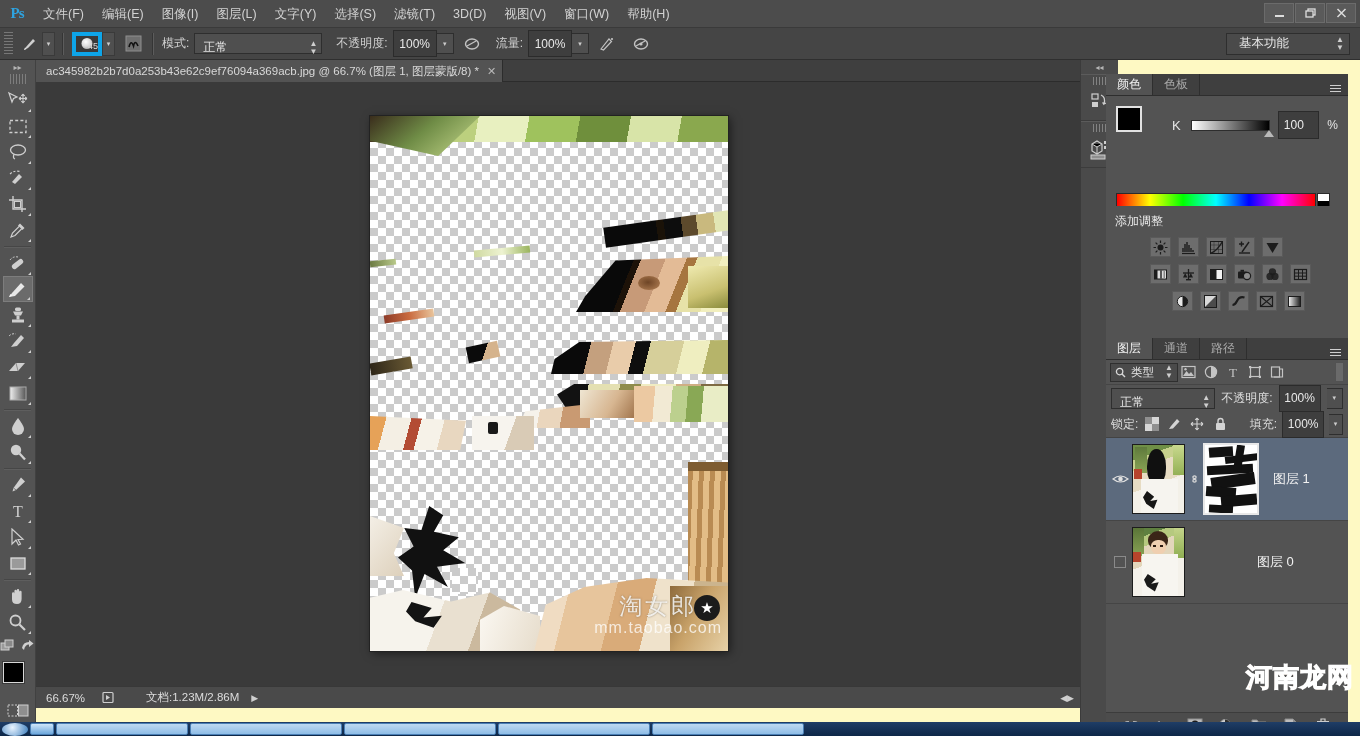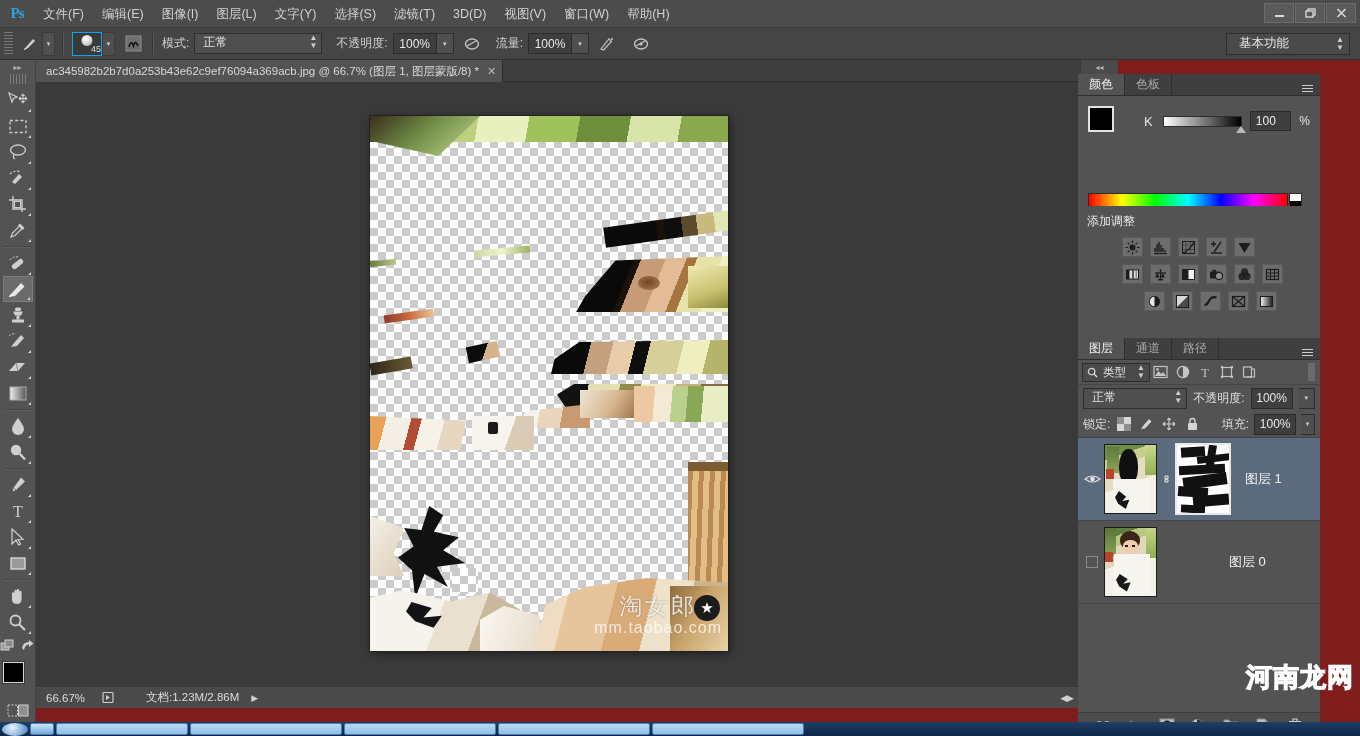--- a/index.html
+++ b/index.html
@@ -2,21 +2,21 @@
 <html><head>
 <meta charset="utf-8">
 <style>
   * { margin:0; padding:0; box-sizing:border-box; }
   html,body { width:1360px; height:736px; overflow:hidden; }
   body {
     font-family:"Liberation Sans","DejaVu Sans",sans-serif;
     font-size:12px; color:#c8c8c8; background:#535353;
     -webkit-font-smoothing:antialiased;
   }
-  .app { position:relative; width:1360px; height:736px; background:#7f1d1d; }
+  .app { position:relative; width:1360px; height:736px; background:#fef9c3; }
 
   
   .menubar {
     position:absolute; left:0; top:0; width:1360px; height:28px;
     background:#4c4c4c; border-bottom:1px solid #3a3a3a;
     display:flex; align-items:center;
   }
   .ps-logo {
     width:34px; height:28px; display:flex; align-items:center; justify-content:center;
     color:#2ea3e0; font-weight:bold; font-size:15px; letter-spacing:-1px;
@@ -40,47 +40,47 @@
     display:flex; align-items:center; padding-left:4px; gap:0px;
   }
   .grip {
     width:9px; height:24px; margin-right:5px;
     background:repeating-linear-gradient(to bottom,#777 0 1px,transparent 1px 3px);
   }
   .ob-sep { width:1px; height:22px; background:#353535; margin:0 7px;
             box-shadow:1px 0 0 #5c5c5c; }
   .ob-label { font-size:12px; color:#d0d0d0; margin:0 5px 0 2px; white-space:nowrap; }
   .brush-preview {
-    width:30px; height:24px; background:#3a3a3a; border:1px solid #0ea5e9;
+    width:30px; height:24px; background:#3a3a3a; border:4px solid #0ea5e9;
     position:relative; display:flex; align-items:flex-end; justify-content:flex-end;
     margin-left:2px;
   }
   .brush-preview .dot {
     position:absolute; top:2px; left:50%; transform:translateX(-50%);
     width:11px; height:11px; border-radius:50%;
     background:radial-gradient(circle at 40% 35%,#fff 0%,#ddd 45%,#8a8a8a 100%);
   }
   .brush-preview .num { font-size:9px; color:#ddd; position:relative; z-index:2; line-height:11px;}
   .tiny-arrow {
     width:13px; height:24px; background:#4f4f4f; border:1px solid #3a3a3a;
     display:flex; align-items:center; justify-content:center; font-size:7px; color:#ccc;
     cursor:pointer;
   }
   .icon-btn {
     width:24px; height:24px; display:flex; align-items:center; justify-content:center;
     cursor:pointer; color:#bdbdbd;
   }
   .select-box {
     height:21px; background:#4f4f4f; border:1px solid #2e2e2e;
-    display:flex; align-items:flex-start; justify-content:space-between;
-    padding:0 4px 0 8px; font-size:12px; color:#e4e4e4; cursor:pointer; min-width:60px;
+    display:flex; align-items:center; justify-content:space-between;
+    padding:8px 4px 0 8px; font-size:12px; color:#e4e4e4; cursor:pointer; min-width:60px;
   }
   .spin { font-size:8px; color:#cfcfcf; line-height:8px; text-align:center; margin-left:6px;}
   .num-field {
-    height:21px; min-width:44px; background:#3e3e3e; border:1px solid #2b2b2b;
+    height:27px; min-width:44px; background:#3e3e3e; border:1px solid #2b2b2b;
     display:flex; align-items:center; justify-content:center;
     font-size:12px; color:#e8e8e8; padding:0 2px; cursor:text;
   }
   .drop-btn {
     width:17px; height:21px; background:#4f4f4f; border:1px solid #2e2e2e; border-left:none;
     display:flex; align-items:center; justify-content:center; font-size:7px; color:#ccc;
     cursor:pointer;
   }
   .ws-select {
     position:absolute; right:10px; height:22px; min-width:124px;
@@ -171,21 +171,21 @@
   }
   .md-collapse { height:14px; display:flex; align-items:center; justify-content:center;
                  font-size:8px; color:#b5b5b5; cursor:pointer; }
   .md-group { border-top:1px solid #5b5b5b; border-bottom:1px solid #3c3c3c; padding-bottom:4px; }
   .md-grip { height:8px; width:14px; margin:2px auto 3px;
              background:repeating-linear-gradient(to right,#828282 0 1px,transparent 1px 3px); }
   .md-btn { width:30px; height:28px; margin:0 auto; display:flex; align-items:center;
             justify-content:center; cursor:pointer; }
 
   
-  .rpanel { position:absolute; left:1078px; width:242px; background:#535353; }
+  .rpanel { position:absolute; left:1106px; width:242px; background:#535353; }
   .ptabs {
     display:flex; height:22px; background:#3f3f3f; border-bottom:1px solid #2e2e2e;
     align-items:stretch; position:relative;
   }
   .ptab {
     padding:0 11px; display:flex; align-items:center; font-size:12px;
     color:#a9a9a9; cursor:pointer; border-right:1px solid #2e2e2e;
   }
   .ptab.active { background:#535353; color:#f0f0f0; }
   .pmenu {
@@ -210,21 +210,21 @@
     position:relative; width:84px; height:11px;
     background:linear-gradient(to right,#ffffff,#000000); border:1px solid #2d2d2d;
     cursor:pointer;
   }
   .cp-thumb {
     position:absolute; right:-5px; top:9px; width:0; height:0;
     border-left:5px solid transparent; border-right:5px solid transparent;
     border-bottom:7px solid #b9b9b9;
   }
   .cp-val {
-    width:44px; height:20px; background:#3e3e3e; border:1px solid #2b2b2b;
+    width:44px; height:28px; background:#3e3e3e; border:1px solid #2b2b2b;
     font-size:12px; color:#ececec; display:flex; align-items:center; padding-left:5px;
     cursor:text;
   }
   .cp-pct { font-size:12px; color:#e6e6e6; }
   .cp-ramp {
     position:absolute; left:10px; bottom:8px; width:200px; height:15px;
     border:1px solid #2b2b2b; cursor:crosshair;
     background:linear-gradient(to right,#ff0000,#ffff00,#00ff00,#00ffff,#0000ff,#ff00ff,#ff0000);
   }
   .cp-ramp-end { position:absolute; left:211px; bottom:8px; width:13px; height:15px;

